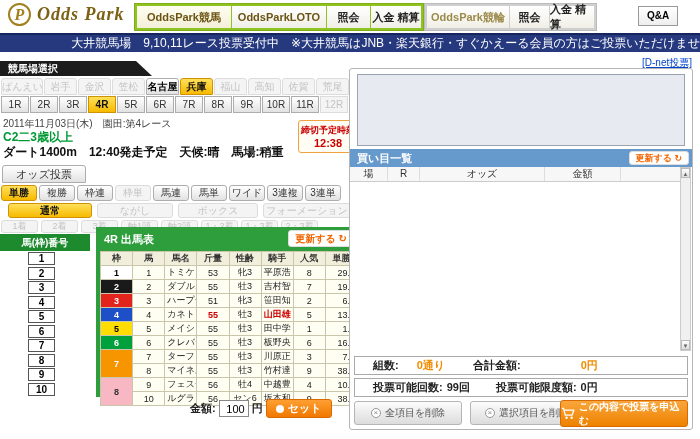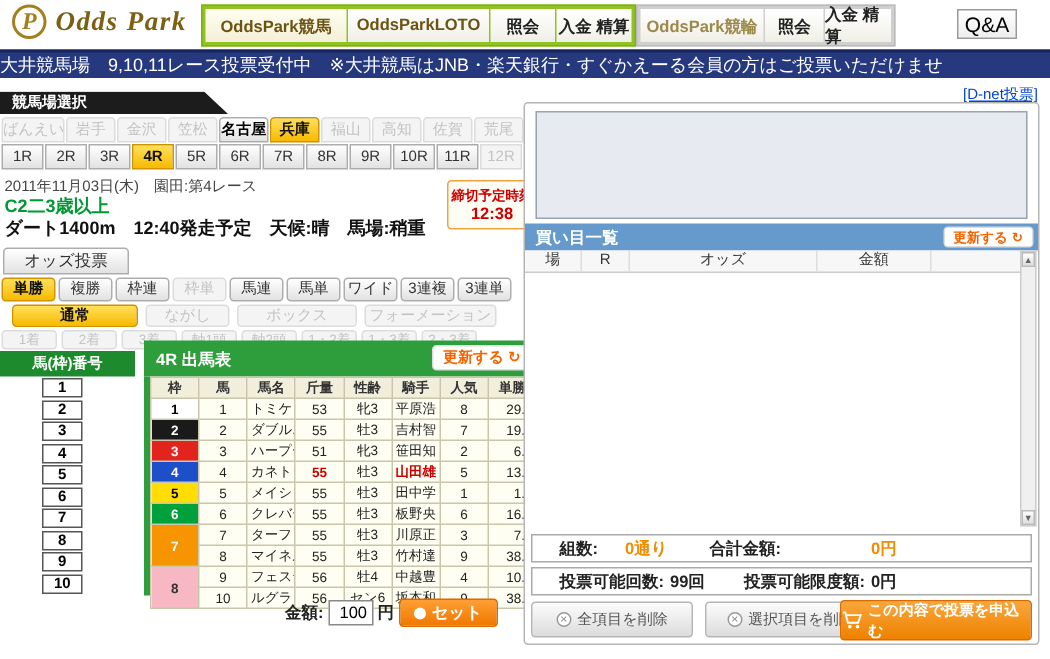--- a/index.html
+++ b/index.html
@@ -20,25 +20,25 @@
              margin-right:1px; cursor:pointer; }
   .nav-btn:last-child { margin-right:0; }
   .nav-green .nav-btn:nth-child(1){ width:94px; color:#6b5413; background:linear-gradient(#fffef0,#f4efd8);}
   .nav-green .nav-btn:nth-child(2){ width:94px; color:#6b5413; }
   .nav-green .nav-btn:nth-child(3){ width:43px; }
   .nav-green .nav-btn:nth-child(4){ width:50px; }
   .nav-gray .nav-btn:nth-child(1){ width:82px; color:#9b8a4a; }
   .nav-gray .nav-btn:nth-child(2){ width:39px; }
   .nav-gray .nav-btn:nth-child(3){ width:44px; }
   .qa-btn { position:absolute; left:638px; top:6px; width:40px; height:20px; border:1px solid #999;
-            background:linear-gradient(#fff,#eee); font-size:14px; font-weight:normal; text-align:center; line-height:18px; cursor:pointer; }
+            background:linear-gradient(#fff,#eee); font-size:10px; font-weight:bold; text-align:center; line-height:18px; cursor:pointer; }
 
   
   .notice { position:absolute; left:0; top:33px; width:700px; height:19px; background:#26397e;
-            border-top:2px solid #16265c; color:#fff; font-size:12px; text-align:left; line-height:17px; }
+            border-top:2px solid #16265c; color:#fff; font-size:12px; text-align:right; line-height:17px; }
 
   
   .tab { border:1px solid #adadad; background:linear-gradient(#ffffff,#e2e2e2); color:#333; text-align:center;
          cursor:pointer; overflow:hidden; white-space:nowrap; }
   .tab.selected { background:linear-gradient(#ffe05a,#f7ba00); border-color:#cf9200; color:#111; font-weight:bold; }
   .tab.disabled { background:#f4f4f4; color:#c3c3c3; border-color:#dcdcdc; cursor:default; }
   .tab.bold { font-weight:bold; color:#000; }
 
   .course-title { position:absolute; left:0; top:61px; width:152px; height:15px; background:#1c1c1c; color:#fff;
                   font-size:10px; font-weight:bold; line-height:15px; padding-left:8px;
@@ -57,21 +57,21 @@
   .deadline .dl-label { font-size:9px; color:#cc0000; font-weight:bold; display:block; }
   .deadline .dl-time { font-size:11px; color:#cc0000; font-weight:bold; display:block; }
 
   .vote-tabs { position:absolute; left:2px; top:165px; display:flex; gap:4px; }
   .vote-tabs .tab { width:84px; height:18px; font-size:11px; line-height:16px; border-radius:3px 3px 0 0; }
   .bet-types { position:absolute; left:1px; top:185px; display:flex; gap:2px; }
   .bet-types .tab { width:36px; height:16px; font-size:10px; line-height:14px; border-radius:3px; }
   .methods { position:absolute; left:8px; top:203px; display:flex; gap:5px; }
   .methods .tab { height:15px; font-size:10px; line-height:13px; border-radius:3px; }
   .methods .tab:nth-child(1){ width:84px; }
-  .methods .tab:nth-child(2){ width:56px; }
+  .methods .tab:nth-child(2){ width:76px; }
   .methods .tab:nth-child(3){ width:80px; }
   .methods .tab:nth-child(4){ width:88px; }
   .positions { position:absolute; left:1px; top:220px; display:flex; gap:3px; }
   .positions .tab { width:37px; height:13px; font-size:9px; line-height:11px; border-radius:3px; }
 
   
   .horse-label { position:absolute; left:0; top:234px; width:90px; height:17px; background:#1e8a2e; color:#fff;
                  font-size:10px; font-weight:bold; text-align:center; line-height:17px; }
   .table-bar { position:absolute; left:96px; top:227px; width:262px; height:24px; background:#2e9e3c; color:#fff; }
   .table-bar .tb-title { position:absolute; left:8px; top:5px; font-size:11px; font-weight:bold; }

